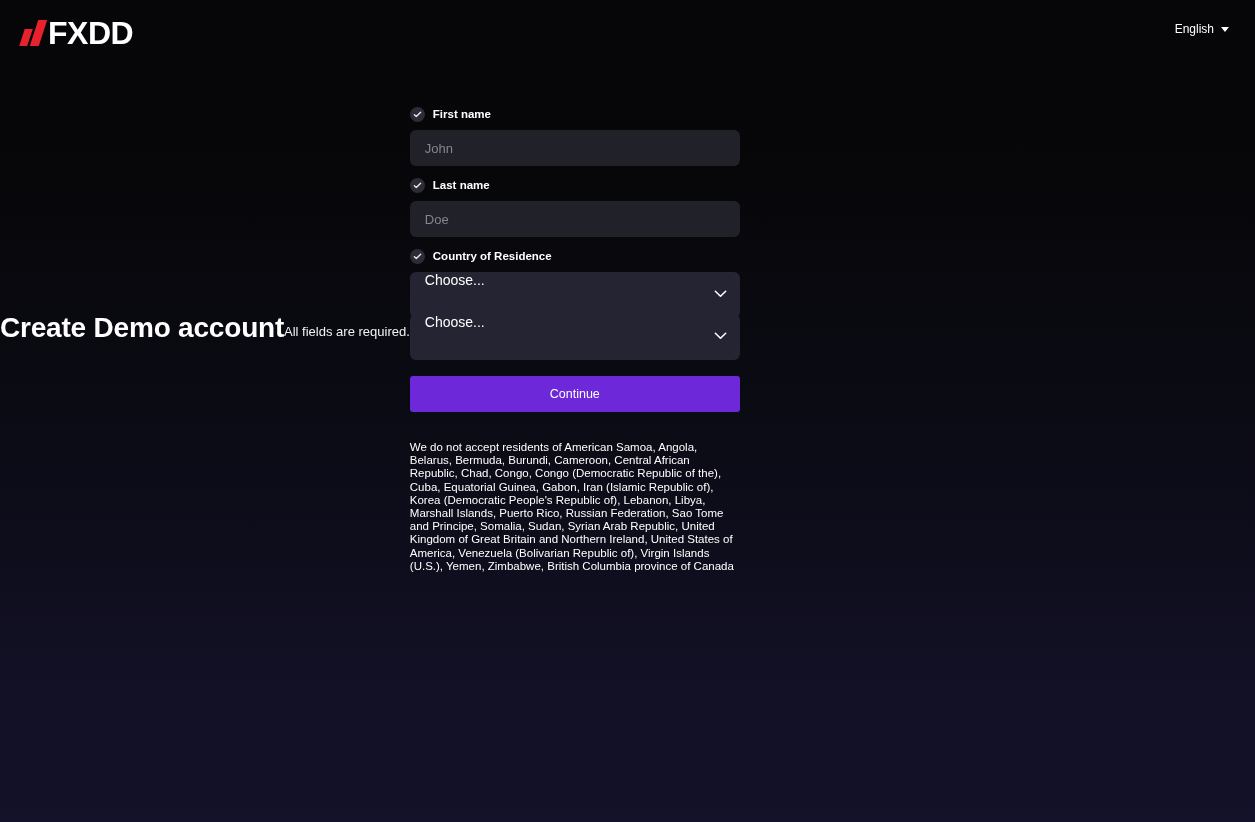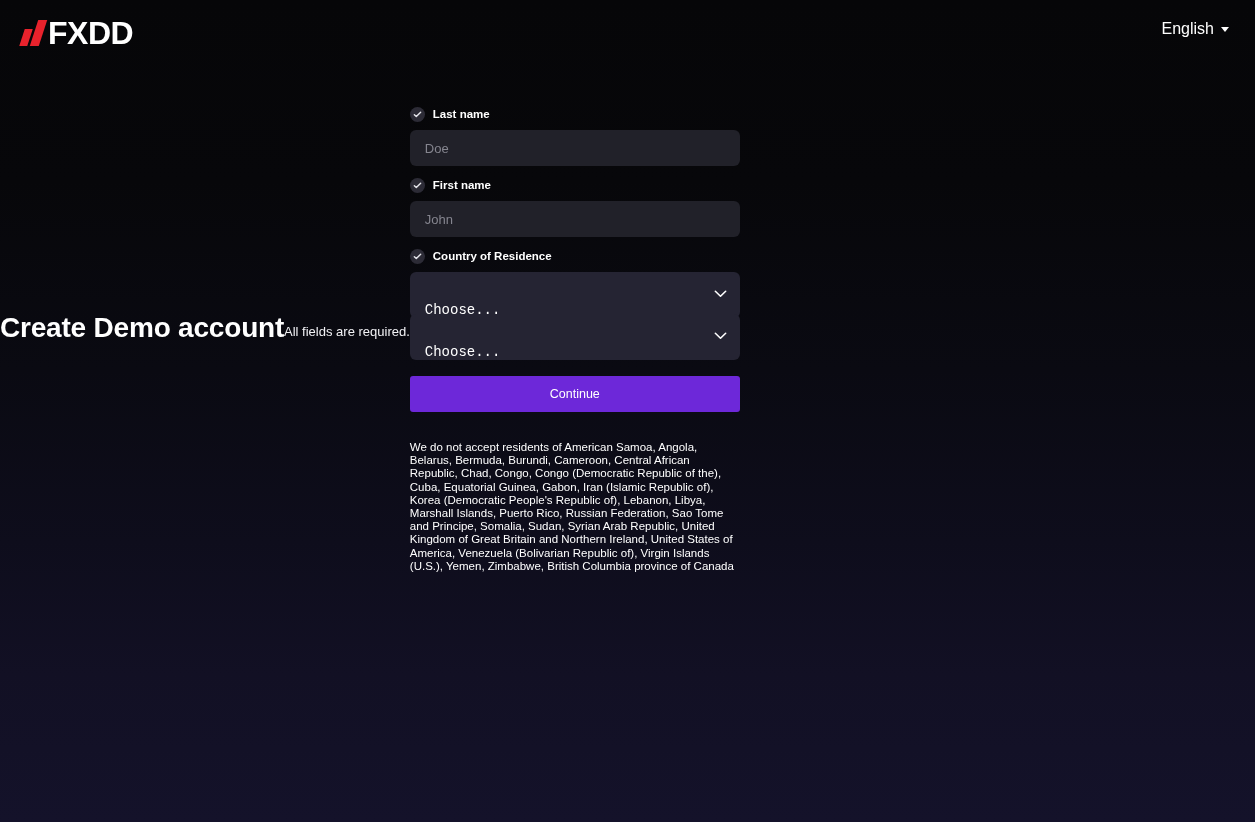--- a/index.html
+++ b/index.html
@@ -62,21 +62,21 @@
     font-weight: bold;
     letter-spacing: -0.5px;
     line-height: 26px;
     color: #ffffff;
   }
 
   .lang-selector {
     display: flex;
     align-items: center;
     gap: 7px;
-    font-size: 16px;
+    font-size: 12px;
     color: #ffffff;
     cursor: pointer;
     padding: 4px 4px;
   }
   .lang-caret {
     width: 0; height: 0;
     border-left: 4px solid transparent;
     border-right: 4px solid transparent;
     border-top: 5px solid #ffffff;
     display: block;
@@ -162,25 +162,25 @@
     height: 41px;
   }
 
   .select-box {
     width: 330px;
     height: 46px;
     background: #252433;
     border: none;
     border-radius: 6px;
     color: #ffffff;
-    font-family: Liberation Mono, monospace;
+    font-family: Liberation Sans, sans-serif;
     font-size: 14px;
     padding: 0 34px 0 15px;
     display: flex;
-    align-items: flex-end;
+    align-items: flex-start;
     cursor: pointer;
   }
 
   .select-chevron {
     position: absolute;
     right: 13px;
     top: 50%;
     transform: translateY(-50%);
     pointer-events: none;
     display: block;
@@ -240,35 +240,35 @@
 
   <div class="form">
 
     <div class="field">
       <div class="field-label-row">
         <span class="check-badge">
           <svg width="9" height="9" viewBox="0 0 12 12">
               <path d="M1.8 6.2 L4.4 8.8 L10.2 3.0" stroke="#e4e4ea" stroke-width="1.9" fill="none" stroke-linecap="round" stroke-linejoin="round"></path>
             </svg>
         </span>
-        <span class="field-label">Last name</span>
-      </div>
-      <input class="text-input" type="text" placeholder="Doe" style="">
+        <span class="field-label">First name</span>
+      </div>
+      <input class="text-input" type="text" placeholder="John" style="">
     </div>
 
     <div class="field">
       <div class="field-label-row">
         <span class="check-badge">
           <svg width="9" height="9" viewBox="0 0 12 12">
               <path d="M1.8 6.2 L4.4 8.8 L10.2 3.0" stroke="#e4e4ea" stroke-width="1.9" fill="none" stroke-linecap="round" stroke-linejoin="round"></path>
             </svg>
         </span>
-        <span class="field-label">First name</span>
-      </div>
-      <input class="text-input" type="text" placeholder="John" style="">
+        <span class="field-label">Last name</span>
+      </div>
+      <input class="text-input" type="text" placeholder="Doe" style="">
     </div>
 
     <div class="field field-spacer">
       <div class="field-label-row">
         <span class="check-badge">
           <svg width="9" height="9" viewBox="0 0 12 12">
               <path d="M1.8 6.2 L4.4 8.8 L10.2 3.0" stroke="#e4e4ea" stroke-width="1.9" fill="none" stroke-linecap="round" stroke-linejoin="round"></path>
             </svg>
         </span>
         <span class="field-label">Country of Residence</span>

